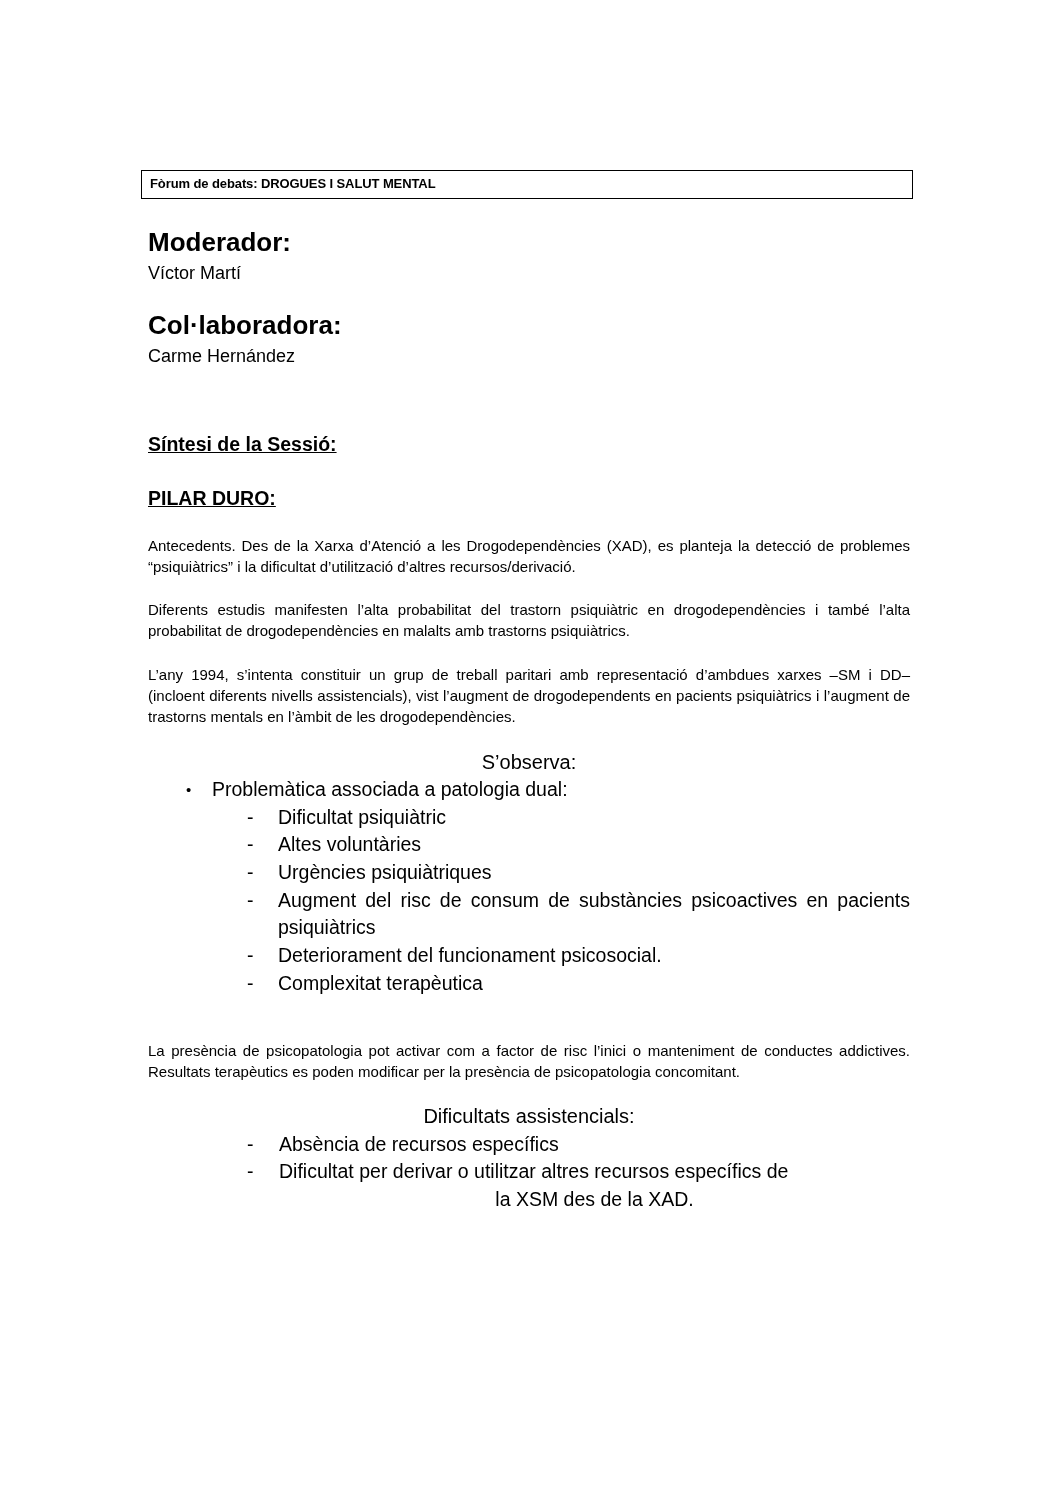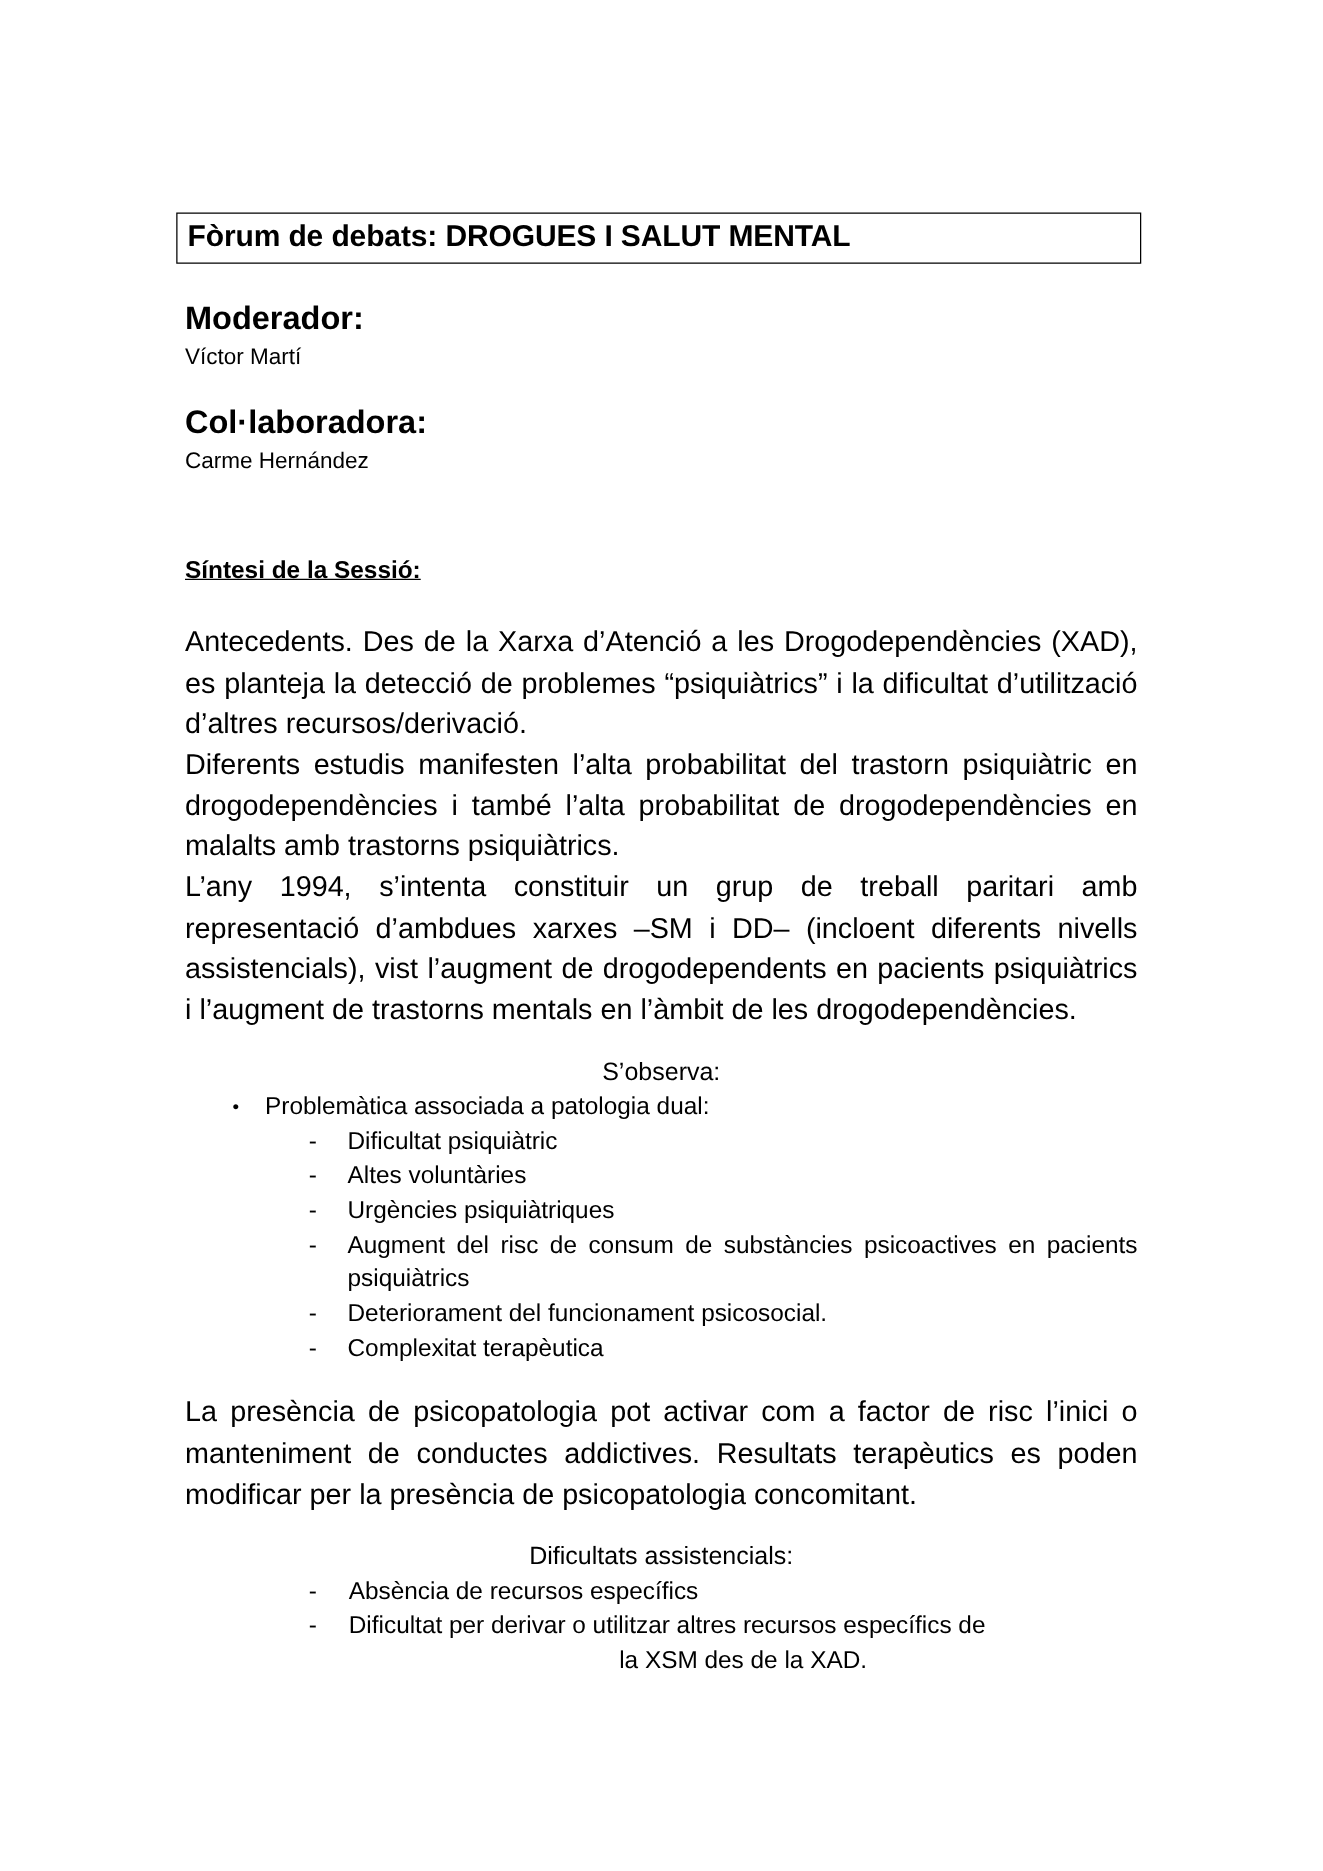--- a/index.html
+++ b/index.html
@@ -28,21 +28,21 @@
   
   .title-box {
     border: 1.5px solid #000000;
     box-sizing: border-box;
     width: 772px;
     margin-left: -7px;
     padding: 6px 0 7px 8px;
     margin-bottom: 25px;
   }
   .title-box .title-text {
-    font-size: 24px;
+    font-size: 13px;
     font-weight: bold;
     letter-spacing: -0.1px;
     line-height: 1.1;
   }
 
   
   .credit-block {
     margin-bottom: 20px;
   }
   .credit-role {
@@ -60,24 +60,25 @@
   .spacer-sm { height: 20px; }
 
   .section-heading {
     font-size: 19.5px;
     font-weight: bold;
     line-height: 1.42;
     text-decoration: underline;
   }
 
   .para {
-    font-size: 23px;
+    font-size: 15px;
     line-height: 1.42;
     text-align: justify;
     text-justify: inter-word;
+    margin-top: 22px;
   }
   .para-left {
     font-size: 20px;
     line-height: 1.42;
     text-align: center;
   }
 
   
   .bullet-list {
     list-style: none;
@@ -146,20 +147,21 @@
       <div class="credit-role">Col·laboradora:</div>
       <div class="credit-name">Carme Hernández</div>
     </div>
 
     <div class="spacer-lg"></div>
 
     <div class="section-heading">Síntesi de la Sessió:</div>
 
     <div class="spacer-md"></div>
 
+    <div class="section-heading">PILAR DURO:</div>
 
     <div class="para">Antecedents. Des de la Xarxa d’Atenció a les Drogodependències (XAD), es planteja la detecció de problemes “psiquiàtrics” i la dificultat d’utilització d’altres recursos/derivació.</div>
 
     <div class="para">Diferents estudis manifesten l’alta probabilitat del trastorn psiquiàtric en drogodependències i també l’alta probabilitat de drogodependències en malalts amb trastorns psiquiàtrics.</div>
 
     <div class="para">L’any 1994, s’intenta constituir un grup de treball paritari amb representació d’ambdues xarxes –SM i DD– (incloent diferents nivells assistencials), vist l’augment de drogodependents en pacients psiquiàtrics i l’augment de trastorns mentals en l’àmbit de les drogodependències.</div>
 
     <div class="spacer-sm"></div>
 
     <div class="para-left">S’observa:</div>

